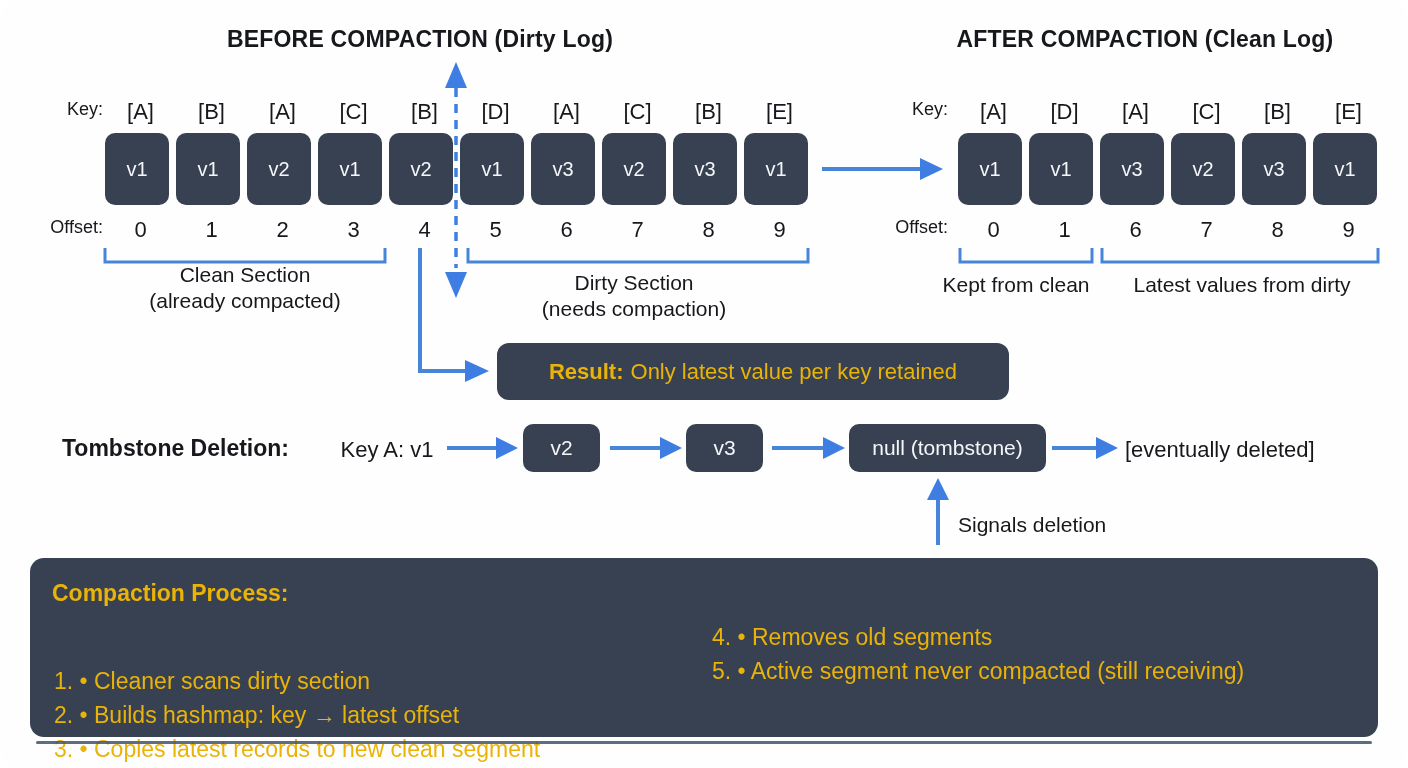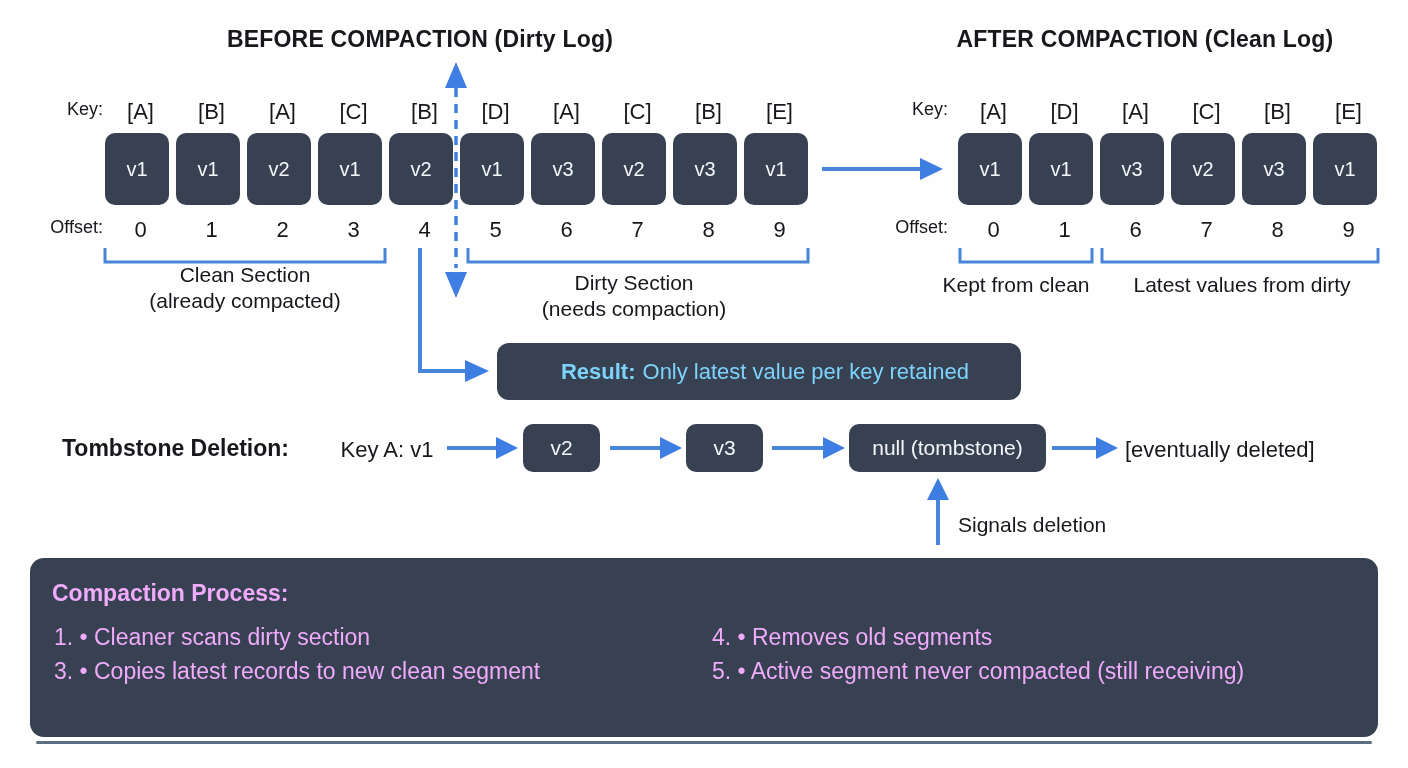--- a/index.html
+++ b/index.html
@@ -37,44 +37,44 @@
   }
 
   .section-label { position:absolute; text-align:center; font-size:21px; line-height:26px; }
   .clean-sec  { left:105px;  top:262px; width:280px; }
   .dirty-sec  { left:460px;  top:270px; width:348px; }
   .kept-sec   { left:900px;  top:272px; width:232px; }
   .latest-sec { left:1098px; top:272px; width:288px; }
 
   .result-box {
     position:absolute; left:497px; top:343px; width:512px; height:57px;
-    background:#374151; border-radius:12px; color:#7dd3fc; font-size:22px;
-    display:flex; align-items:center; justify-content:center;padding-left:12px;
+    background:#374151; border-radius:12px; color:#eab308; font-size:22px;
+    display:flex; align-items:center; justify-content:center;
   }
   .result-box .b { font-weight:700; margin-right:7px; }
 
   .tomb-title { position:absolute; left:62px; top:435px; font-size:23px; font-weight:700; }
   .tomb-start { position:absolute; left:333px; top:437px; width:108px; text-align:center; font-size:22px; }
   .tbox {
     position:absolute; top:424px; height:48px; background:#374151; border-radius:10px;
     color:#f4f6f9; font-size:21px; display:flex; align-items:center; justify-content:center;
   }
   .tb1 { left:523px; width:77px; }
   .tb2 { left:686px; width:77px; }
   .tb3 { left:849px; width:197px; }
   .tomb-end { position:absolute; left:1125px; top:437px; font-size:22px; }
   .signal-label { position:absolute; left:958px; top:513px; font-size:21px; }
 
   .panel {
     position:absolute; left:30px; top:558px; width:1348px; height:179px;
-    background:#374151; border-radius:14px; color:#f0abfc;
+    background:#374151; border-radius:14px; color:#eab308;
   }
   .panel-title { position:absolute; left:22px; top:22px; font-size:23px; font-weight:700; }
   .plist { position:absolute; top:62px; margin:0; padding:0; list-style:none; font-size:23px; line-height:34px; }
-  .plist-left  { left:24px; }
+  .plist-left  { left:24px;margin-top:44px; }
   .plist-right { left:682px; }
   .panel-shadow {
     position:absolute; left:36px; top:741px; width:1336px; height:3px;
     background:#41546f; border-radius:2px; opacity:.85;
   }
 </style>
 </head>
 <body>
 
 <div class="canvas">
@@ -214,20 +214,21 @@
   <div class="tbox tb1">v2</div>
   <div class="tbox tb2">v3</div>
   <div class="tbox tb3">null (tombstone)</div>
   <div class="tomb-end">[eventually deleted]</div>
   <div class="signal-label">Signals deletion</div>
 
   <div class="panel">
     <div class="panel-title">Compaction Process:</div>
     <ul class="plist plist-left">
       <li>1. • Cleaner scans dirty section</li>
+      <li>2. • Builds hashmap: key → latest offset</li>
       <li>3. • Copies latest records to new clean segment</li>
     </ul>
     <ul class="plist plist-right">
       <li>4. • Removes old segments</li>
       <li>5. • Active segment never compacted (still receiving)</li>
     </ul>
   </div>
   <div class="panel-shadow"></div>
 
 </div>

